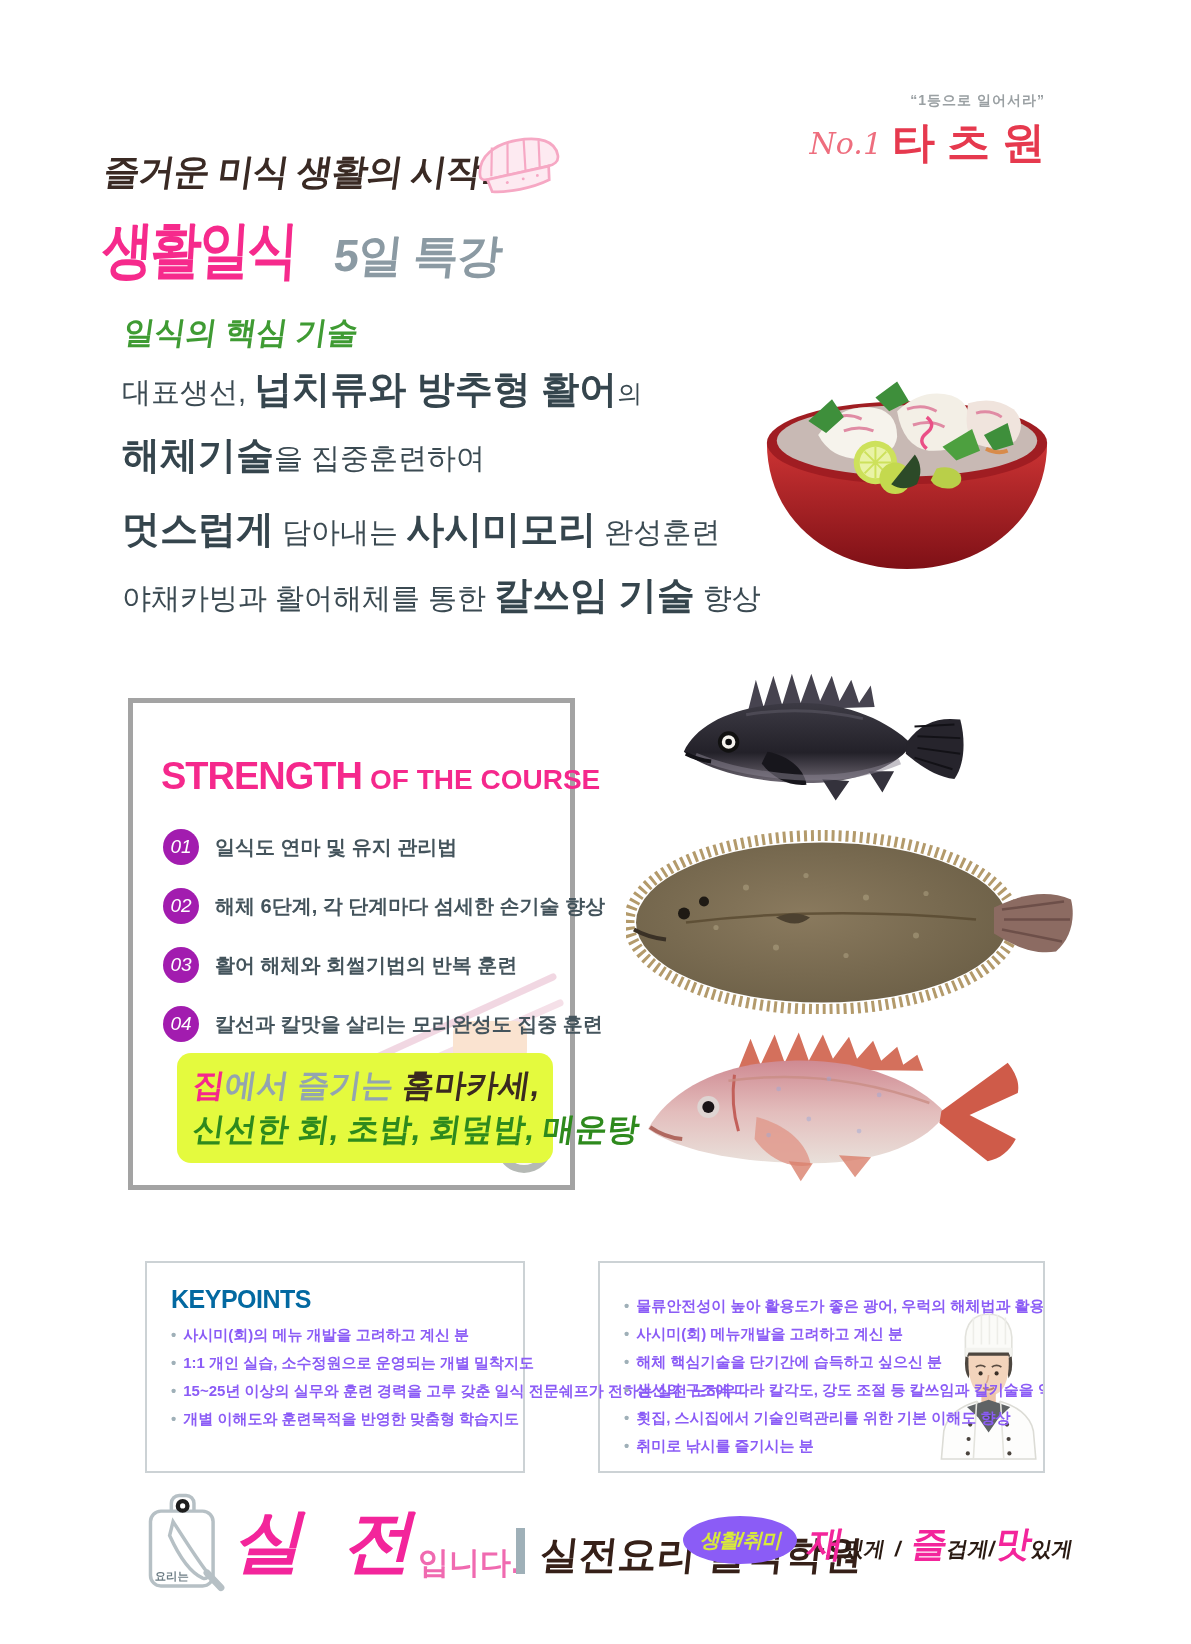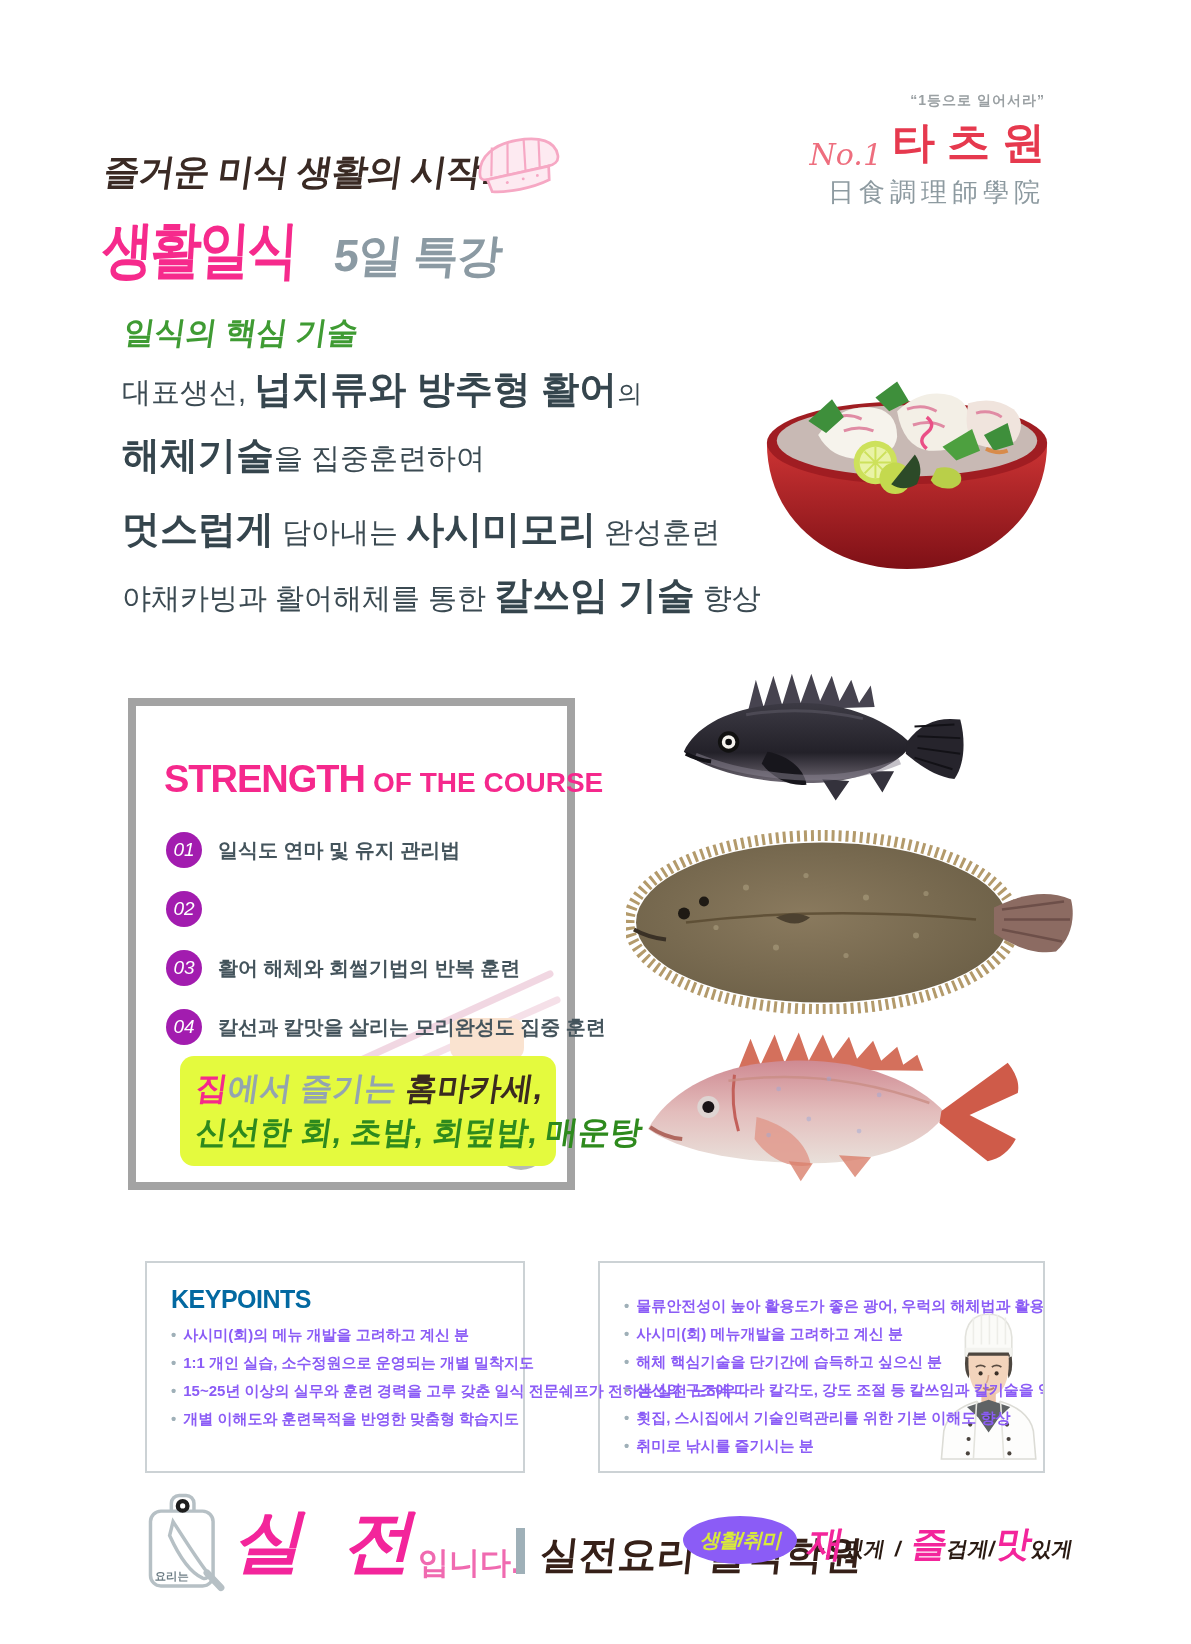--- a/index.html
+++ b/index.html
@@ -9,21 +9,21 @@
 
   
   .tagline { left:104px; top:148px; font-size:36px; font-weight:800; color:#3a2a24; transform:skewX(-8deg); letter-spacing:-1px; }
   .sushi-icon { left:468px; top:132px; width:100px; height:66px; }
   .title-row { left:100px; top:208px; display:flex; align-items:baseline; gap:26px; }
   .title-main { font-size:62px; font-weight:800; color:#f62a8c; letter-spacing:-3px; transform:scaleX(.82) skewX(-4deg); transform-origin:left bottom; }
   .title-sub { font-size:45px; font-weight:800; color:#8b9aa3; transform:skewX(-6deg); letter-spacing:-1px; margin-left:-28px; }
 
   .logo { left:790px; top:92px; width:255px; text-align:right; }
   .logo-quote { font-size:14px; color:#9aa0a3; font-weight:600; letter-spacing:1px; }
-  .logo-name-row { display:flex; justify-content:flex-end; align-items:flex-end; margin-top:4px; }
+  .logo-name-row { display:flex; justify-content:flex-end; align-items:center; margin-top:4px; }
   .logo-no1 { font-family:"DejaVu Serif", serif; font-style:italic; font-size:30px; color:#ee6e7e; margin-right:10px; }
   .logo-name { font-size:43px; font-weight:800; color:#e6394e; letter-spacing:12px; margin-right:-12px; }
   .logo-hanja { font-size:26px; color:#8d9aa0; letter-spacing:5px; margin-top:3px; }
 
   
   .intro-heading { left:124px; top:312px; font-size:31px; font-weight:800; color:#3f9b33; transform:skewX(-8deg); }
   .intro-block { color:#3b4a52; }
   .intro-p1 { left:122px; top:360px; }
   .intro-p2 { left:122px; top:500px; }
   .intro-block .line { line-height:58px; white-space:nowrap; }
@@ -33,21 +33,21 @@
 
   .callout { left:122px; top:614px; font-size:21px; font-weight:700; color:#5a7078; }
 
   
   .bowl-photo { left:748px; top:352px; width:318px; height:222px; }
   .fish1 { left:678px; top:662px; width:292px; height:160px; }
   .fish2 { left:626px; top:826px; width:450px; height:188px; }
   .fish3 { left:638px; top:1018px; width:422px; height:192px; }
 
   
-  .strength-box { left:128px; top:698px; width:447px; height:492px; border:8px solid #a3a3a3; background:#fff; }
+  .strength-box { left:128px; top:698px; width:447px; height:492px; border:5px solid #a3a3a3; background:#fff; }
   .strength-title { position:absolute; left:28px; top:52px; white-space:nowrap; }
   .strength-title .big { font-size:38px; font-weight:800; color:#f5288c; letter-spacing:-1px; }
   .strength-title .small { font-size:28px; font-weight:800; color:#f5288c; margin-left:8px; }
   .strength-list { position:absolute; left:30px; top:126px; list-style:none; }
   .strength-list li { display:flex; align-items:center; gap:16px; margin-bottom:23px; }
   .num-badge { width:36px; height:36px; min-width:36px; border-radius:50%; background:#a21caf; color:#fff;
                display:flex; align-items:center; justify-content:center; font-size:19px; font-weight:400; font-style:italic; }
   .strength-item-text { font-size:20px; font-weight:600; color:#44545c; white-space:nowrap; }
   .faint-sushi { position:absolute; right:2px; bottom:2px; width:330px; height:220px; opacity:.35; }
   .highlight-box { position:absolute; left:44px; top:350px; width:376px; height:110px; background:#e4fa3e;
@@ -102,21 +102,20 @@
     <span class="title-main">생활일식</span>
     <span class="title-sub">5일 특강</span>
   </div>
 
   <div class="abs logo">
     <div class="logo-quote">“1등으로 일어서라”</div>
     <div class="logo-name-row">
       <span class="logo-no1">No.1</span>
       <span class="logo-name">타츠원</span>
     </div>
-    <div class="logo-hanja">日食調理師學院</div>
   </div>
 
   <div class="abs intro-heading">일식의 핵심 기술</div>
 
   <div class="abs intro-block intro-p2">
     <div class="line">
       <span class="t-big">멋스럽게</span><span class="t-reg"> 담아내는 </span><span class="t-big">사시미모리</span><span class="t-reg"> 완성훈련</span>
     </div>
     <div class="line">
       <span class="t-reg">야채카빙과 활어해체를 통한 </span><span class="t-big">칼쓰임 기술</span><span class="t-reg"> 향상</span>
@@ -178,20 +177,21 @@
       <span class="big">STRENGTH</span><span class="small">OF THE COURSE</span>
     </div>
 
     <ul class="strength-list">
       <li>
         <span class="num-badge">01</span>
         <span class="strength-item-text">일식도 연마 및 유지 관리법</span>
       </li>
       <li>
         <span class="num-badge">02</span>
+        <span class="strength-item-text">해체 6단계, 각 단계마다 섬세한 손기술 향상</span>
       </li>
       <li>
         <span class="num-badge">03</span>
         <span class="strength-item-text">활어 해체와 회썰기법의 반복 훈련</span>
       </li>
       <li>
         <span class="num-badge">04</span>
         <span class="strength-item-text">칼선과 칼맛을 살리는 모리완성도 집중 훈련</span>
       </li>
     </ul>

